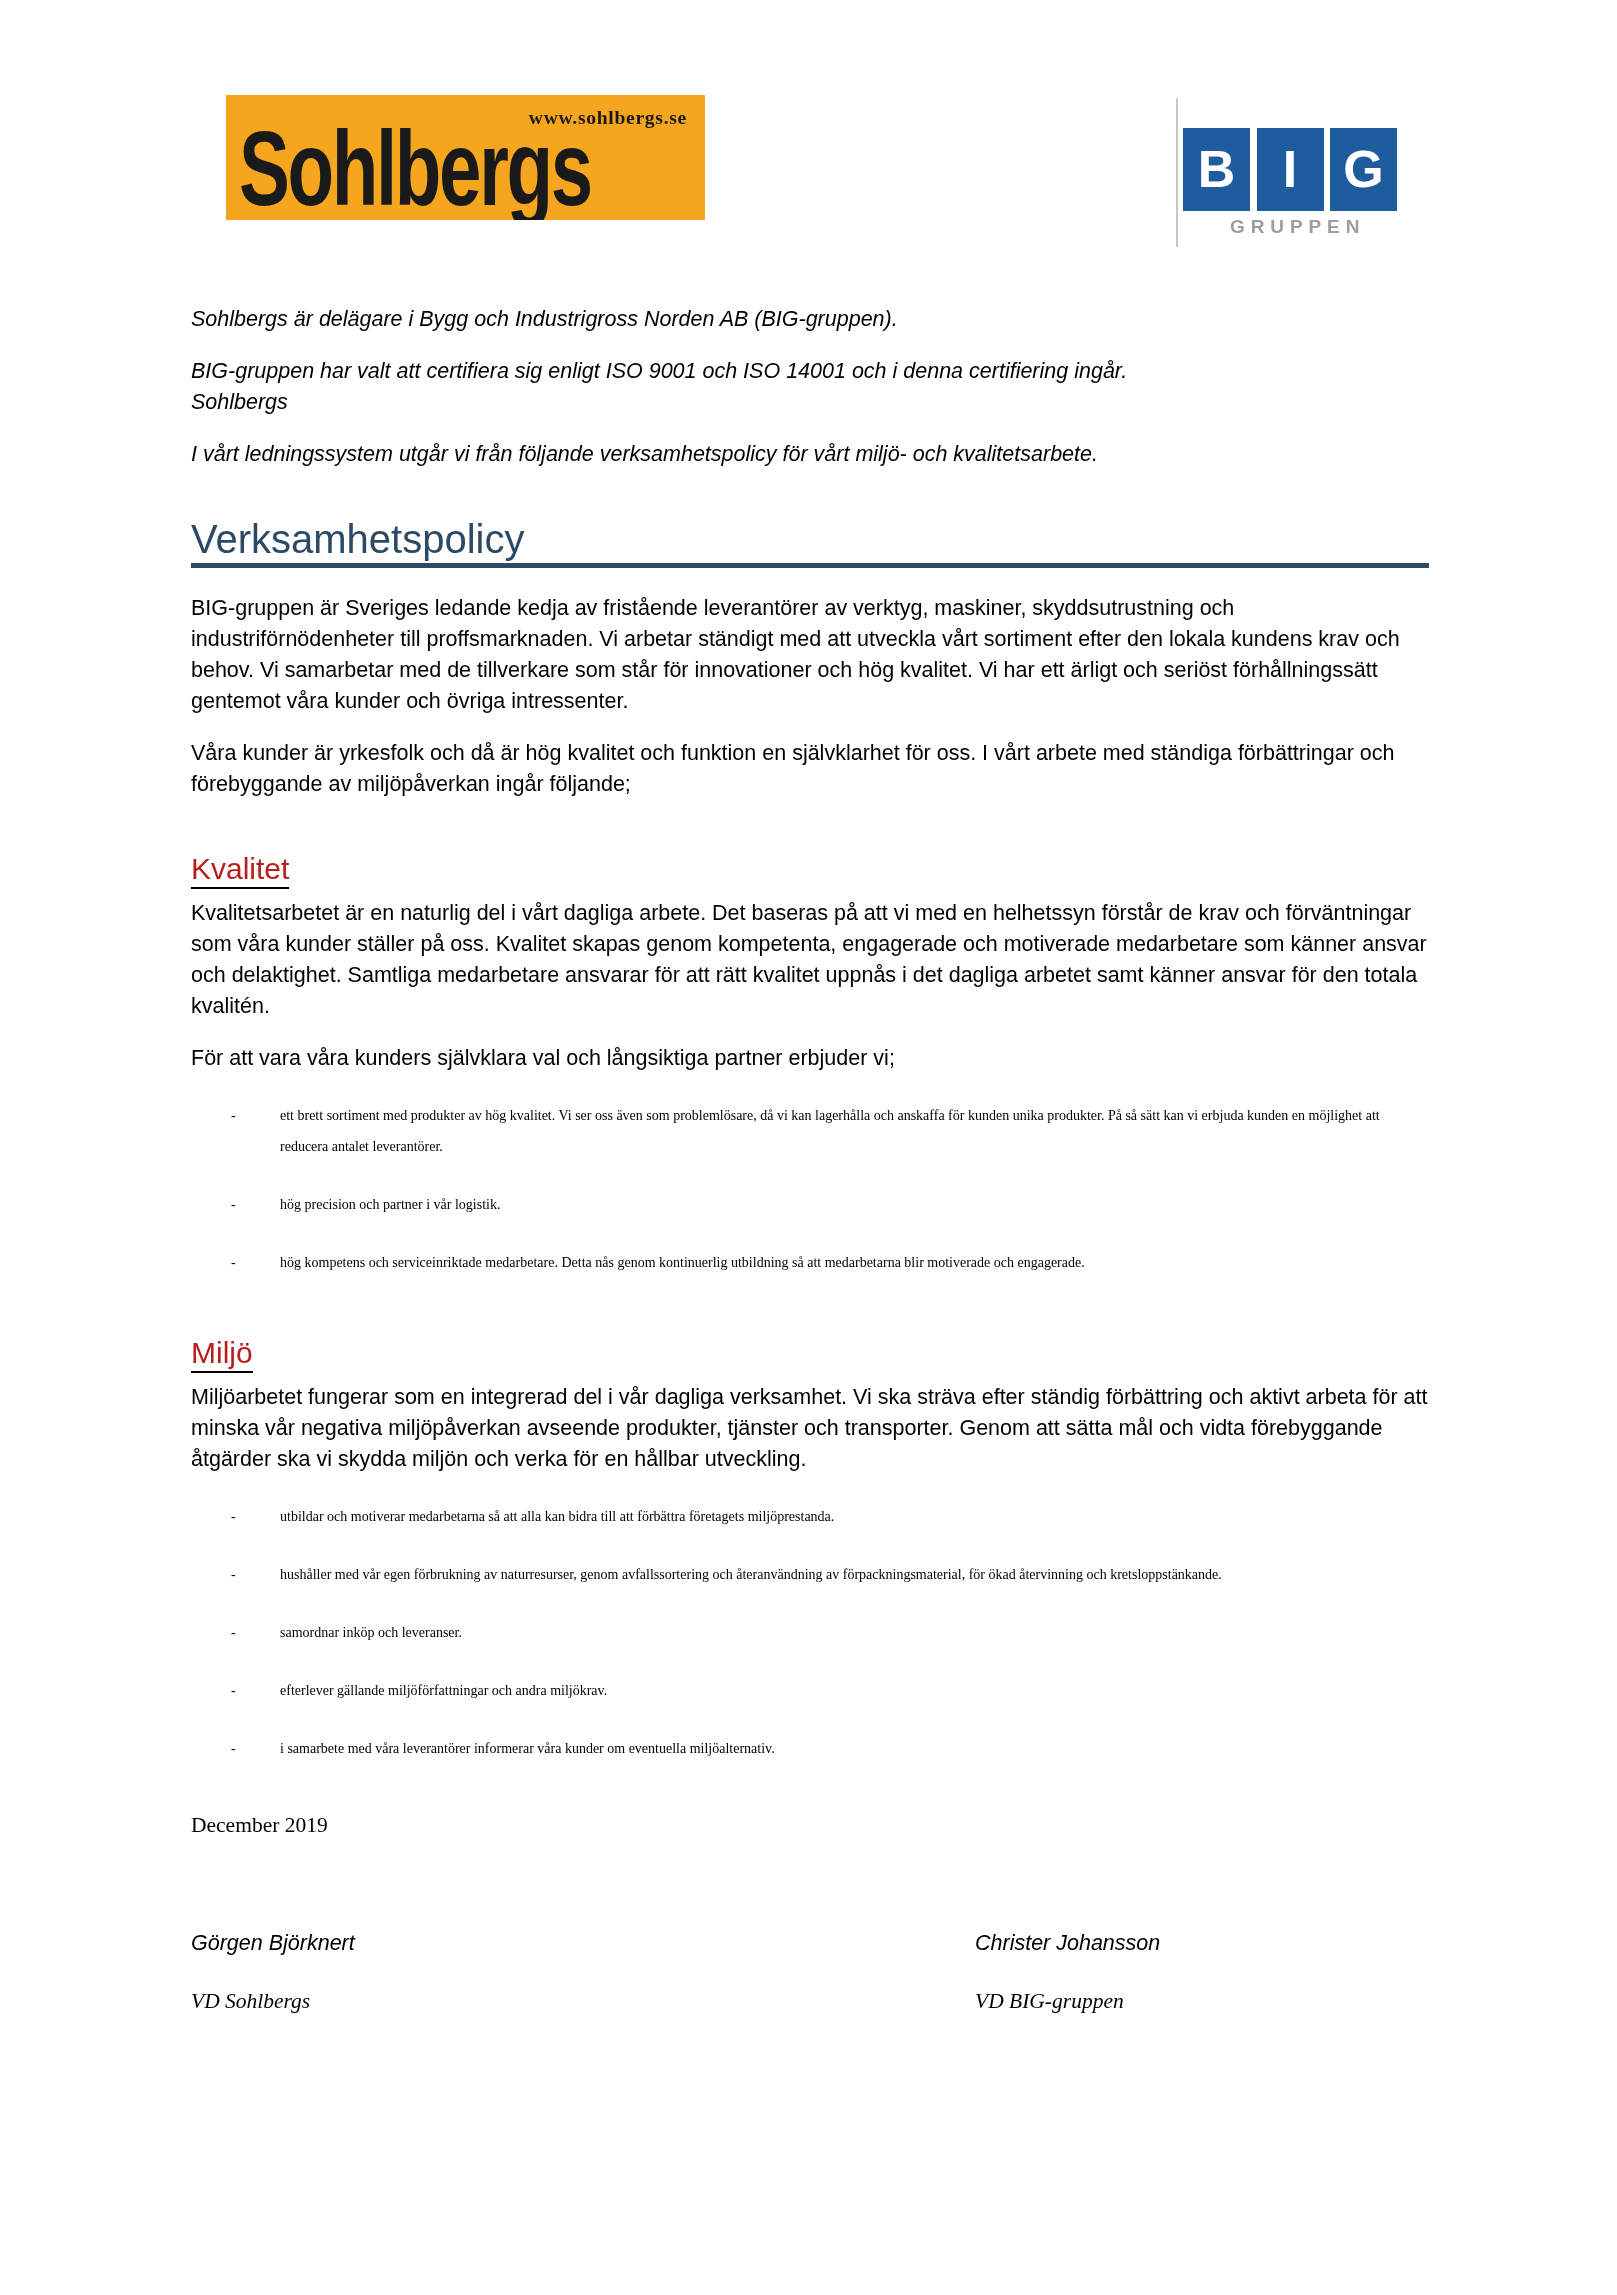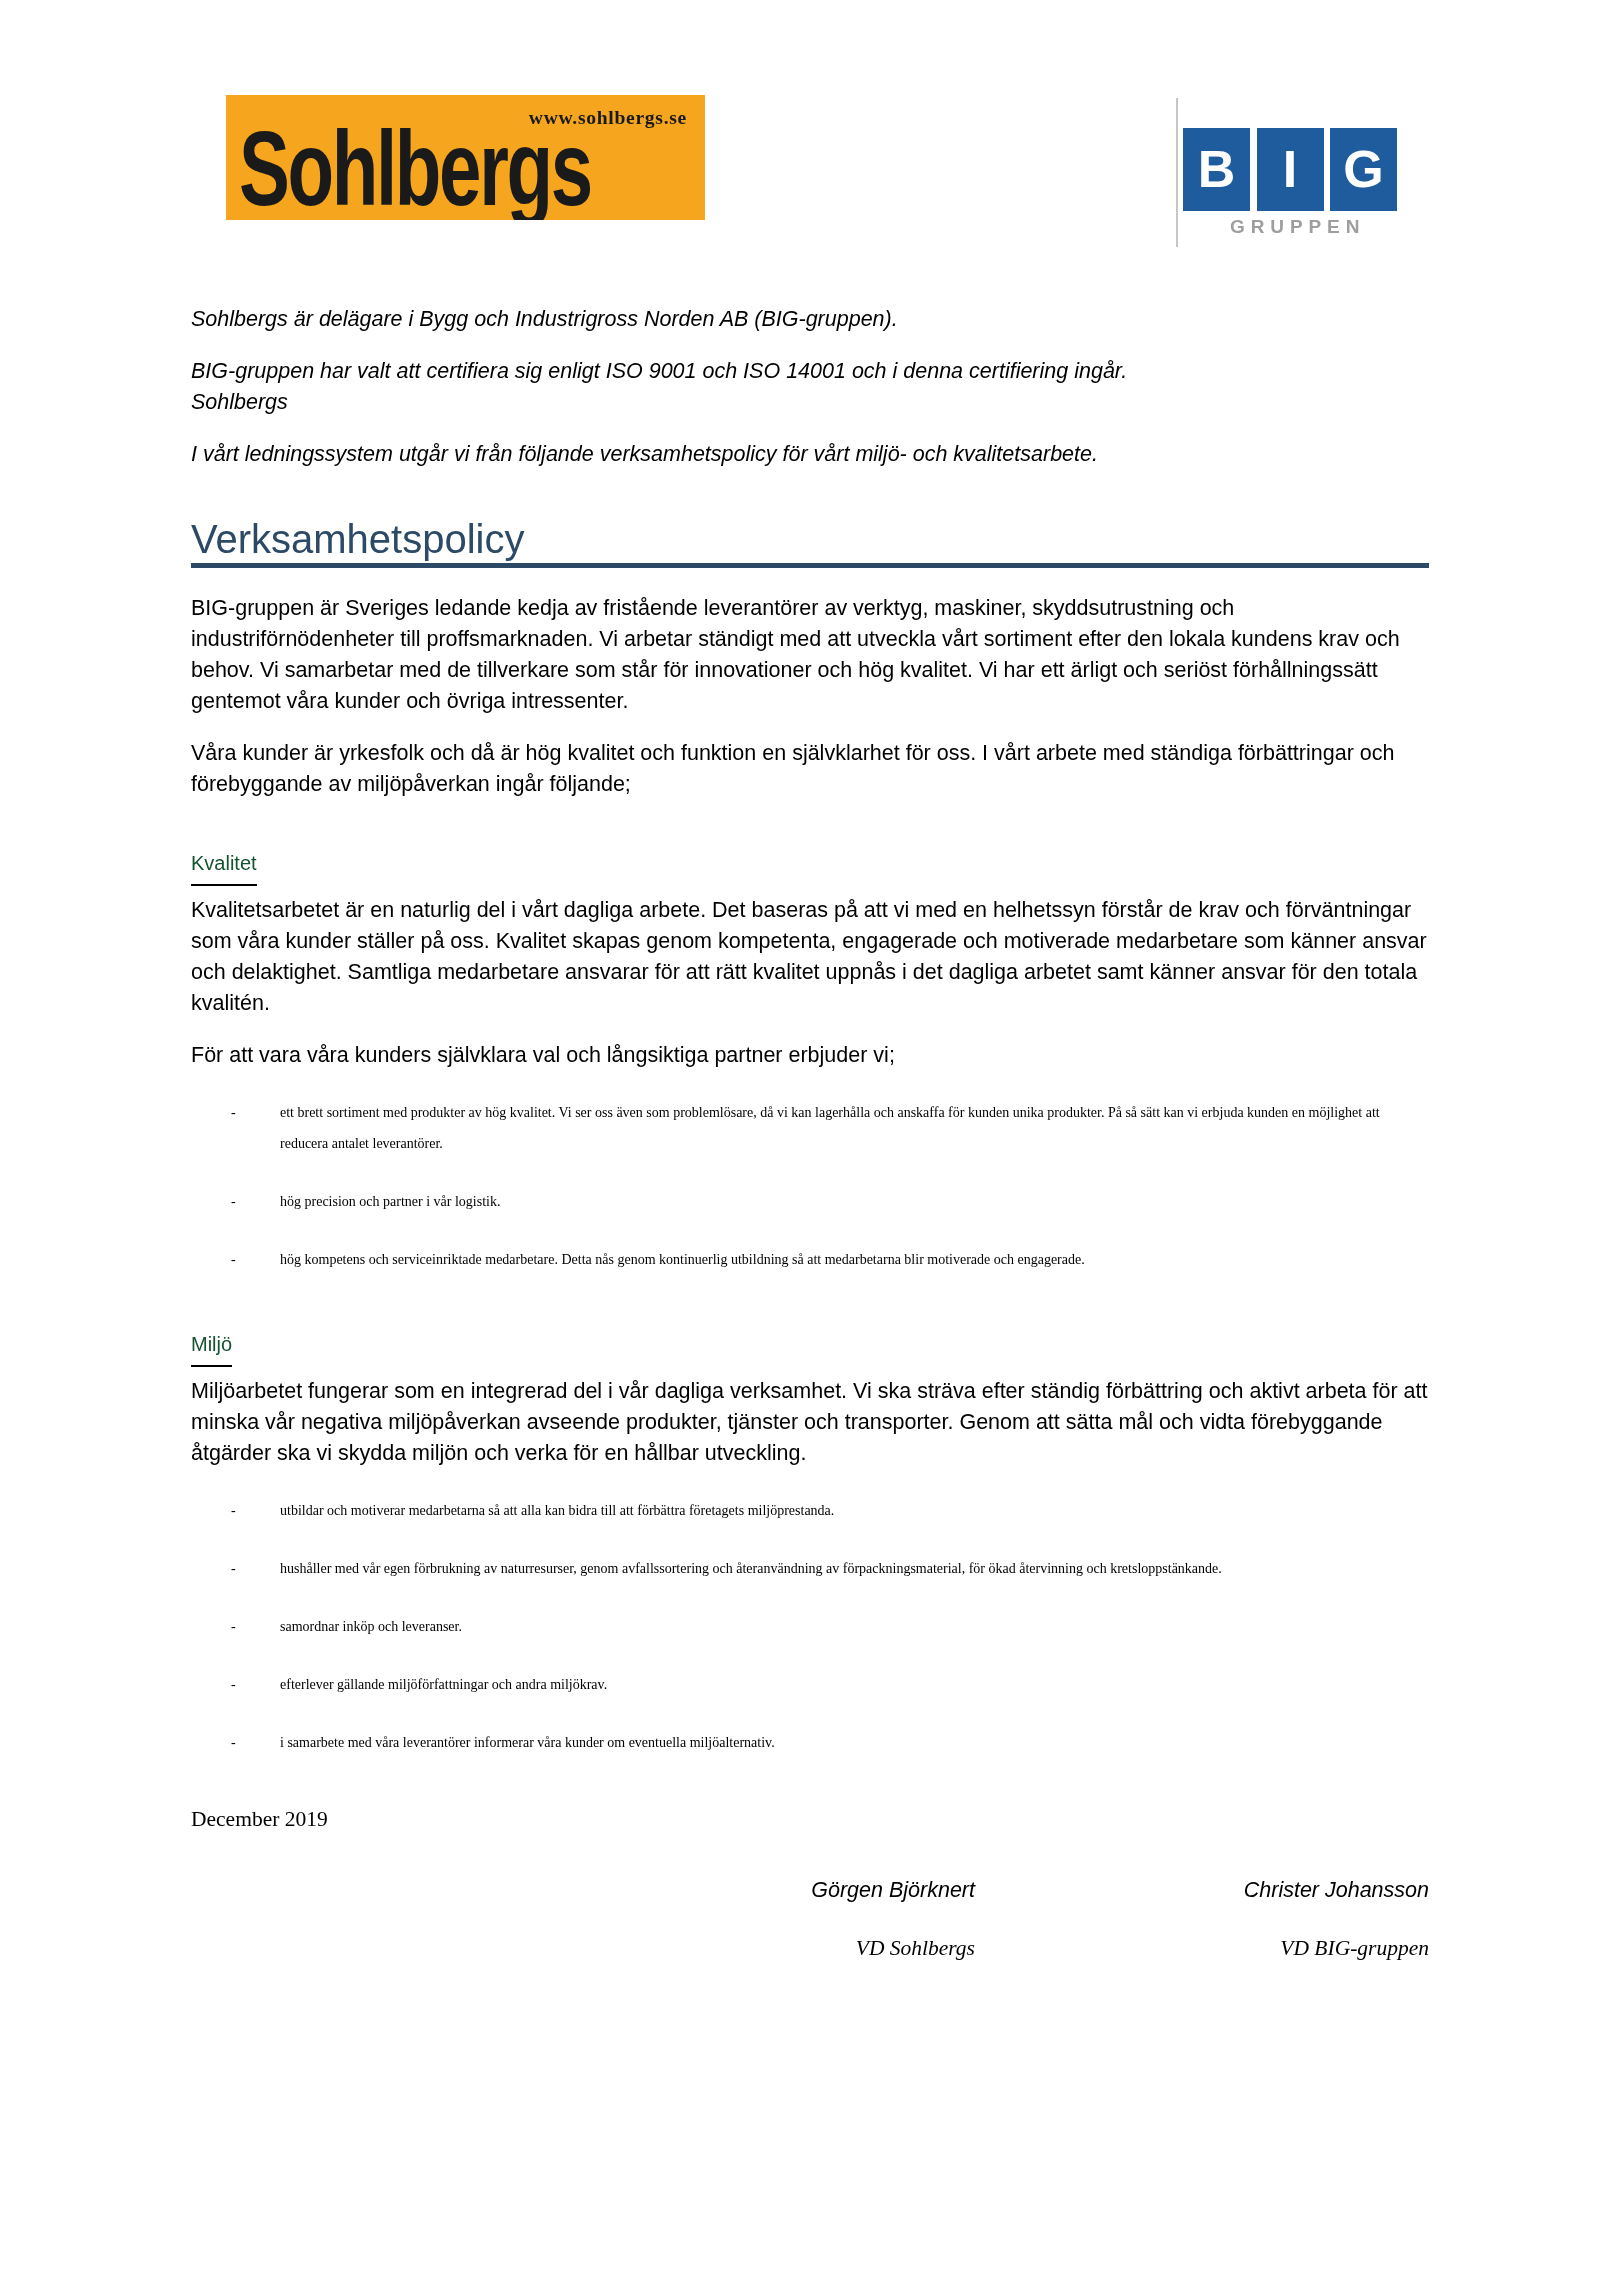--- a/index.html
+++ b/index.html
@@ -123,25 +123,25 @@
 
   .body-text p {
     font-size: 21.5px;
     line-height: 31px;
     margin: 0 0 21px 0;
   }
   .body-text p.first { margin-top: 25px; }
 
   .section-title {
     display: inline-block;
-    font-size: 20px;
+    font-size: 30px;
     font-weight: normal;
-    color: #14532d;
+    color: #b91c1c;
     border-bottom: 2.6px solid #000;
-    padding-bottom: 9px;
+    padding-bottom: 0;
     margin: 30px 0 9px 0;
     line-height: 1.2;
   }
   .section-body p {
     font-size: 21.5px;
     line-height: 31px;
     margin: 0 0 21px 0;
   }
 
   ul.dash-list {
@@ -165,27 +165,26 @@
   }
 
   .date-line {
     margin-top: 46px;
     font-size: 21.5px;
     line-height: 31px;
     font-family: Liberation Serif, serif;
   }
 
   .signatures {
-    margin-top: 40px;
+    margin-top: 87px;
     display: grid;
     grid-template-columns: 784px auto;
     font-style: italic;
     font-size: 21.5px;
     line-height: 31px;
-    text-align: right;
   }
   .signatures .sig-name { margin: 0; }
   .signatures .sig-title { margin: 27px 0 0 0; font-family: Liberation Serif, serif; }
 </style>
 </head>
 <body>
 
 <div class="page">
 
   <div class="logo-row">

